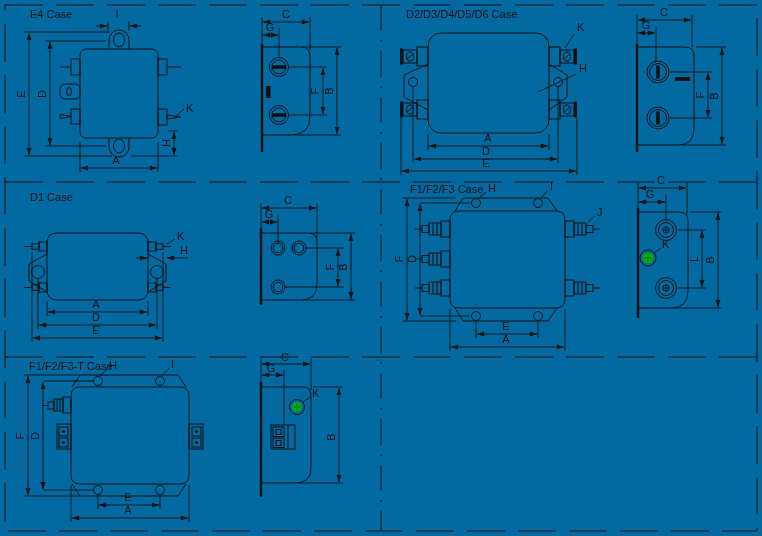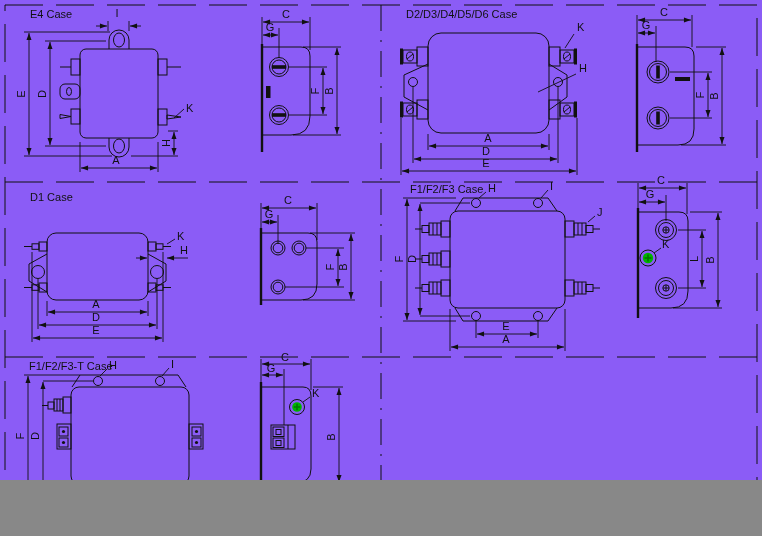--- a/index.html
+++ b/index.html
@@ -1,16 +1,16 @@
 <!DOCTYPE html>
 <html><head>
 <meta charset="utf-8">
 <style>
   html,body{margin:0;padding:0;background:#888;}
-  #stage{width:762px;height:480px;background:#8b5cf6;position:relative;margin:0 auto;overflow:hidden;}
+  #stage{width:762px;height:536px;background:#0369a1;position:relative;margin:0 auto;overflow:hidden;}
   svg{display:block;}
   svg text{font-family:"Liberation Sans","DejaVu Sans",sans-serif;font-size:11px;fill:#111;stroke:none;}
   .ln{stroke:#111;fill:none;stroke-width:1;stroke-linecap:butt;stroke-linejoin:miter;}
   .dim{stroke:#111;fill:none;stroke-width:0.9;}
   .thk{stroke:#111;fill:none;stroke-width:2.4;}
   .fb{fill:#111;stroke:none;}
   .mid{text-anchor:middle;}
 </style>
 </head>
 <body>

